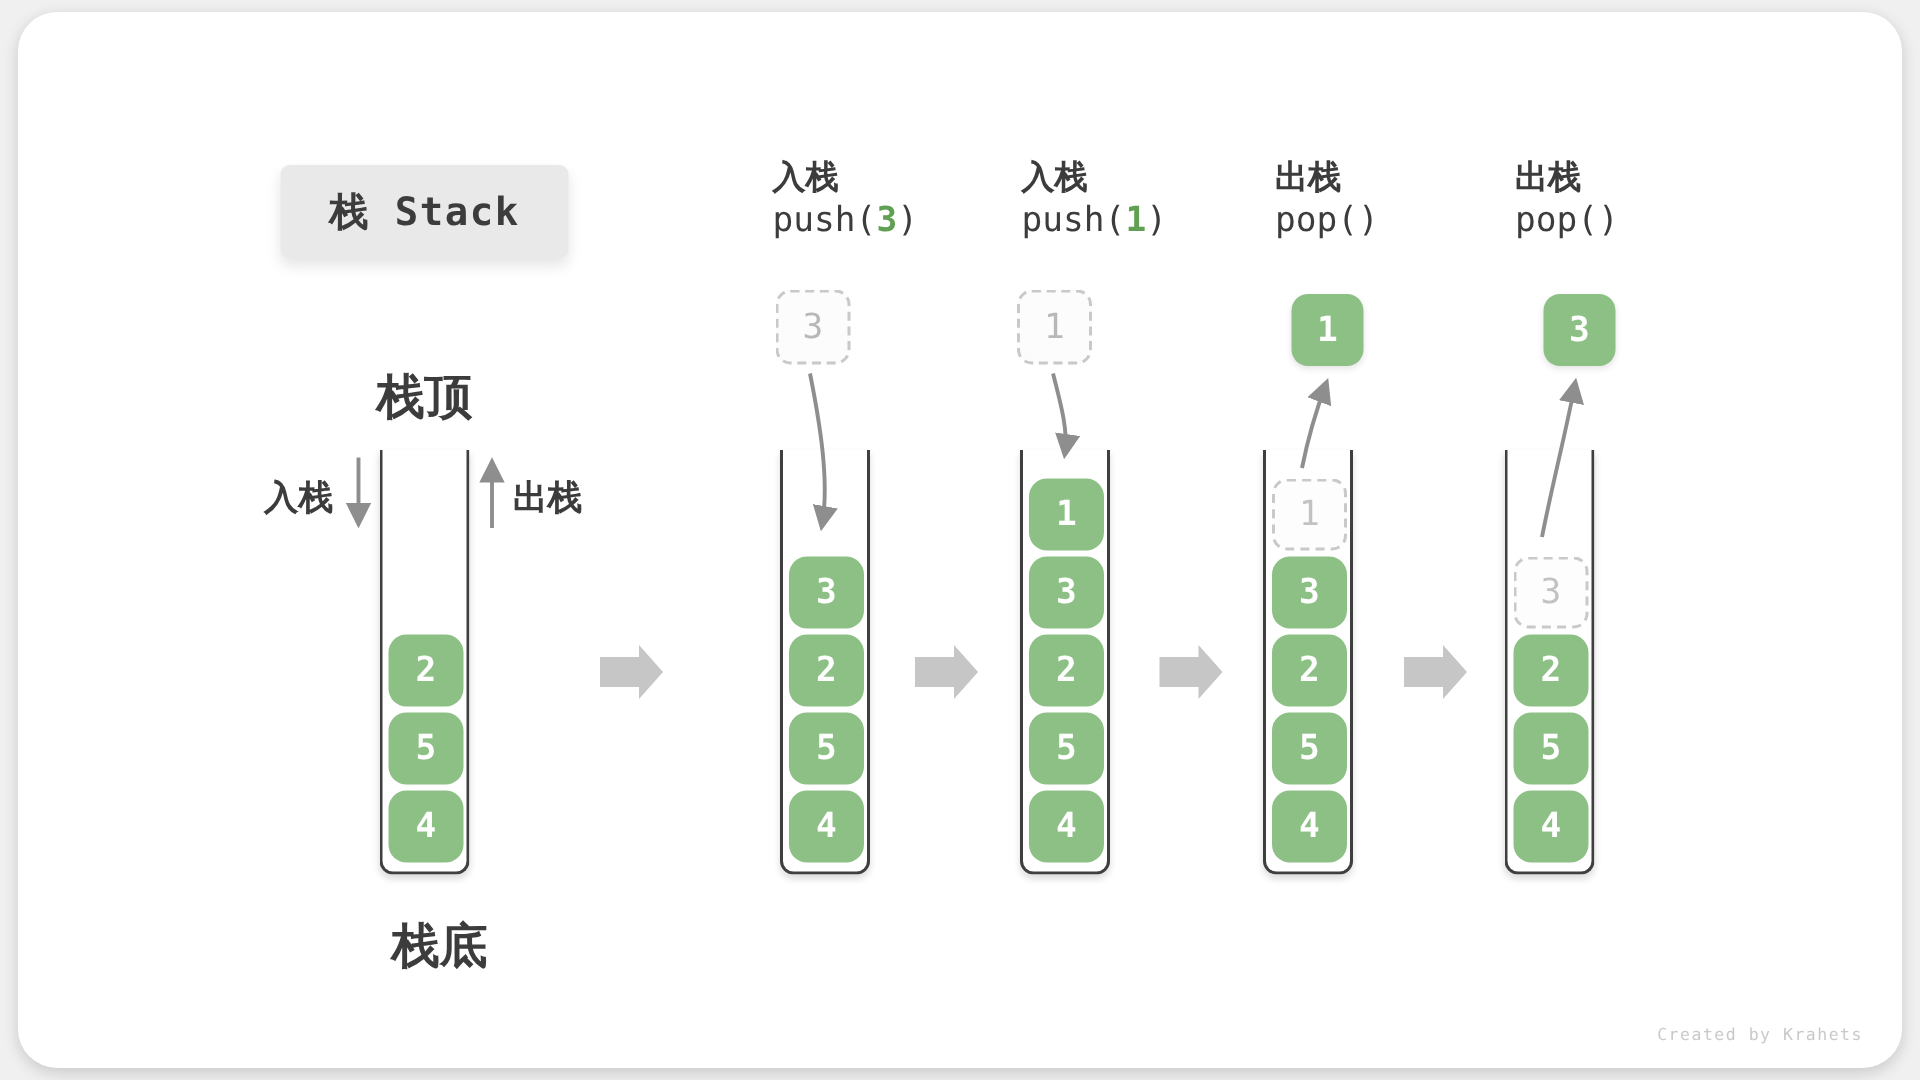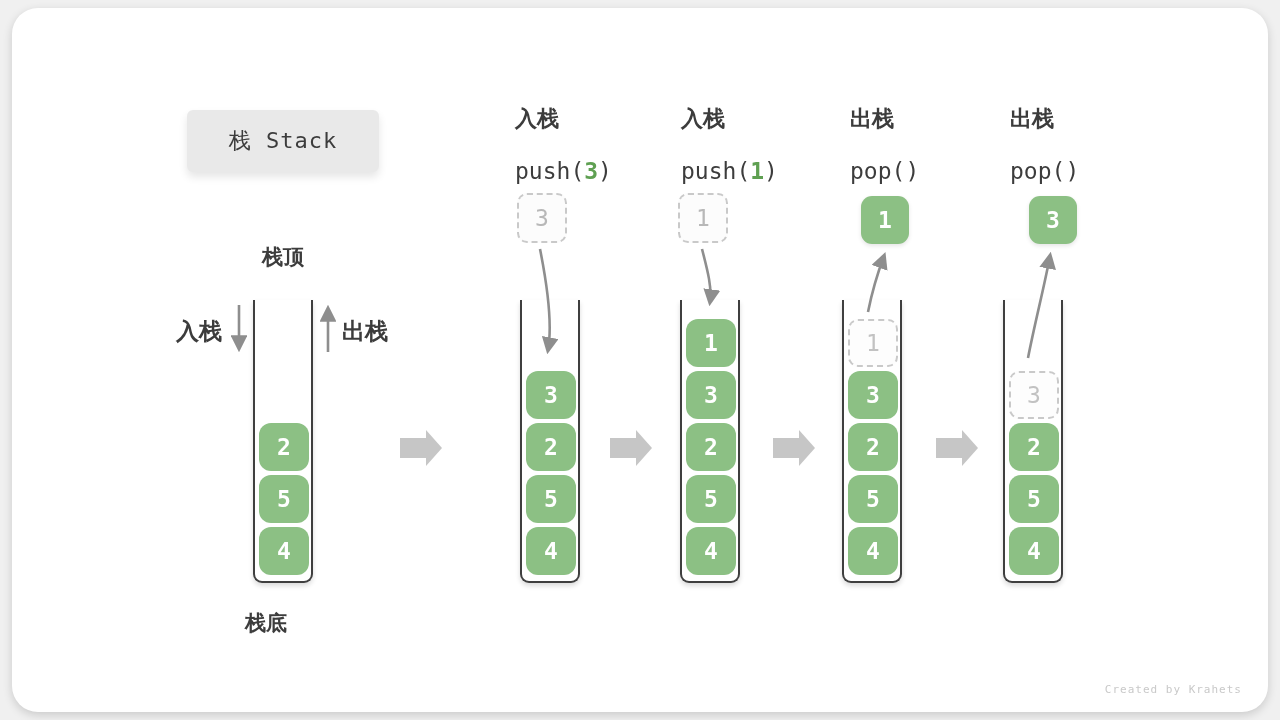--- a/index.html
+++ b/index.html
@@ -29,37 +29,37 @@
     box-shadow:0 3px 10px rgba(0,0,0,0.16);
   }
   .screen{position:absolute;left:0;top:0;width:1280px;height:720px;}
 
   .title-box{
     position:absolute; left:187px; top:110px; width:192px; height:62px;
     background:var(--title-bg);
     border-radius:6px;
     box-shadow:0 5px 9px rgba(0,0,0,0.10);
     display:flex; align-items:center; justify-content:center;
-    font-size:22px; font-weight:400; color:var(--ink);
+    font-size:26px; font-weight:700; color:var(--ink);
     letter-spacing:1px;
   }
 
   .cjk-label{
-    position:absolute; font-weight:700; font-size:21px; color:var(--ink);
+    position:absolute; font-weight:700; font-size:32px; color:var(--ink);
     font-family:"DejaVu Sans","Liberation Sans",sans-serif;
   }
   .lbl-top{left:243px; top:243px; width:80px; text-align:center;}
-  .lbl-bottom{left:245px; top:609px; width:80px; text-align:left;}
+  .lbl-bottom{left:245px; top:609px; width:80px; text-align:right;}
   .lbl-push{left:160px; top:316px; width:62px; text-align:right; font-size:23px;}
   .lbl-pop{left:342px; top:316px; width:62px; text-align:left; font-size:23px;}
 
   .op-header{position:absolute; color:var(--ink);}
   .op-line1{font-size:22px; line-height:28px; font-weight:600;
             font-family:"DejaVu Sans","Liberation Sans",sans-serif;}
-  .op-line2{font-size:23px; line-height:28px; margin-top:24px; font-weight:500;}
+  .op-line2{font-size:23px; line-height:28px; margin-top:0; font-weight:500;}
   .op-arg{color:var(--arg-green); font-weight:700;}
   .oph-1{left:515px; top:105px;}
   .oph-2{left:681px; top:105px;}
   .oph-3{left:850px; top:105px;}
   .oph-4{left:1010px; top:105px;}
 
   .stack-container{
     position:absolute; top:300px; width:60px; height:283px;
     border-left:2px solid var(--wall-gray);
     border-right:2px solid var(--wall-gray);

